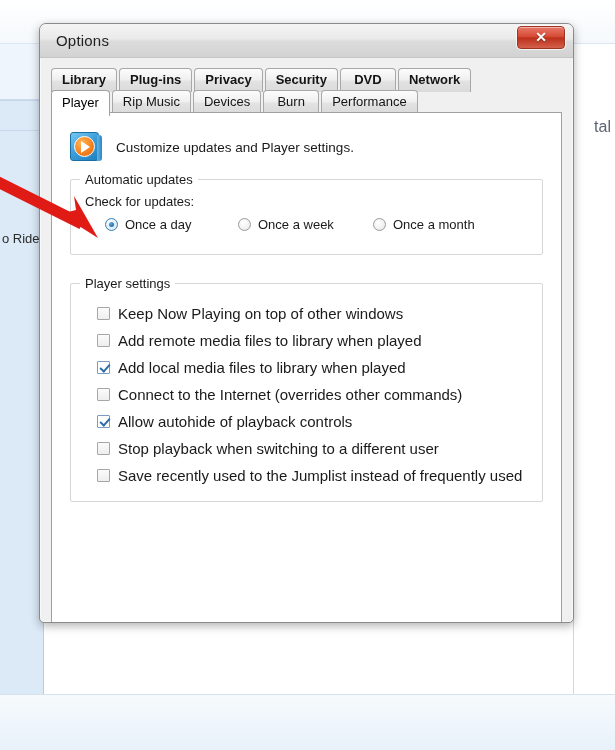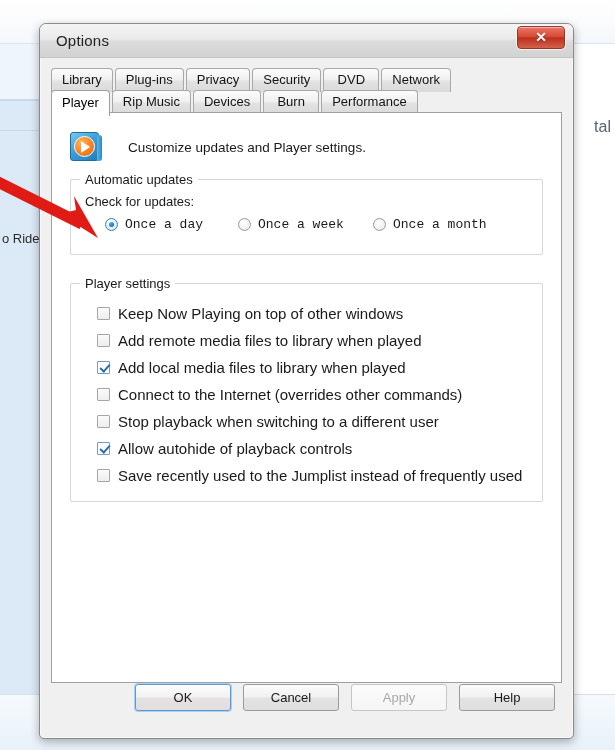--- a/index.html
+++ b/index.html
@@ -77,21 +77,21 @@
     background: linear-gradient(#f6fafd, #e8f1fa);
     border-top: 1px solid #d5e1ed;
   }
 
   
   .dialog {
     position: absolute;
     left: 39px;
     top: 23px;
     width: 535px;
-    height: 716px;
+    height: 600px;
     background: #f0f0f0;
     border: 1px solid #8a8a8a;
     border-radius: 7px 7px 5px 5px;
     box-shadow: 0 3px 10px rgba(0,0,0,0.30), 0 0 0 1px rgba(255,255,255,0.55) inset;
     overflow: hidden;
   }
 
   .titlebar {
     position: relative;
     height: 34px;
@@ -129,21 +129,21 @@
 
   .dialog-body {
     position: relative;
     padding: 10px 11px 0 11px;
     height: 674px;
   }
 
   
   .tabstrip { position: relative; height: 45px; }
   .tab-row { display: flex; position: absolute; left: 0; }
-  .tab-row.row-top { top: 0; }
+  .tab-row.row-top { top: 0; font-weight: bold; }
   .tab-row.row-bottom { top: 22px; }
 
   .tab {
     height: 24px;
     line-height: 22px;
     padding: 0 10px;
     min-width: 56px;
     text-align: center;
     font-size: 13px;
     color: #141414;
@@ -172,21 +172,21 @@
     height: 571px;
     margin-top: -1px;
     padding: 12px 14px;
     z-index: 1;
   }
 
   
   .panel-header {
     display: flex;
     align-items: center;
-    gap: 26px;
+    gap: 14px;
     height: 44px;
     padding-left: 4px;
   }
   .wmp-icon {
     position: relative;
     width: 32px; height: 32px;
     flex: 0 0 32px;
   }
   .wmp-icon .box {
     position: absolute;
@@ -239,21 +239,21 @@
   }
   .group-updates { height: 76px; }
   .group-settings { margin-top: 28px; height: 219px; }
 
   .sub-label {
     font-size: 13px;
     color: #1a1a1a;
     margin: 0 0 8px 2px;
   }
 
-  .radio-row { display: flex; align-items: flex-end; padding-left: 22px; font-family: Liberation Mono, monospace; }
+  .radio-row { display: flex; align-items: flex-end; padding-left: 22px; }
   .radio-item {
     display: flex;
     align-items: center;
     gap: 7px;
     cursor: pointer;
     white-space: nowrap;
   }
   .radio-item.r0 { width: 133px; }
   .radio-item.r1 { width: 135px; }
 
@@ -438,27 +438,27 @@
             <span class="check-label">Add remote media files to library when played</span>
           </div>
           <div class="check-item checked">
             <span class="check-box"></span>
             <span class="check-label">Add local media files to library when played</span>
           </div>
           <div class="check-item">
             <span class="check-box"></span>
             <span class="check-label">Connect to the Internet (overrides other commands)</span>
           </div>
+          <div class="check-item checked">
+            <span class="check-box"></span>
+            <span class="check-label">Allow autohide of playback controls</span>
+          </div>
           <div class="check-item">
             <span class="check-box"></span>
             <span class="check-label">Stop playback when switching to a different user</span>
-          </div>
-          <div class="check-item checked">
-            <span class="check-box"></span>
-            <span class="check-label">Allow autohide of playback controls</span>
           </div>
           <div class="check-item">
             <span class="check-box"></span>
             <span class="check-label">Save recently used to the Jumplist instead of frequently used</span>
           </div>
         </div>
       </div>
 
     </div>
 

